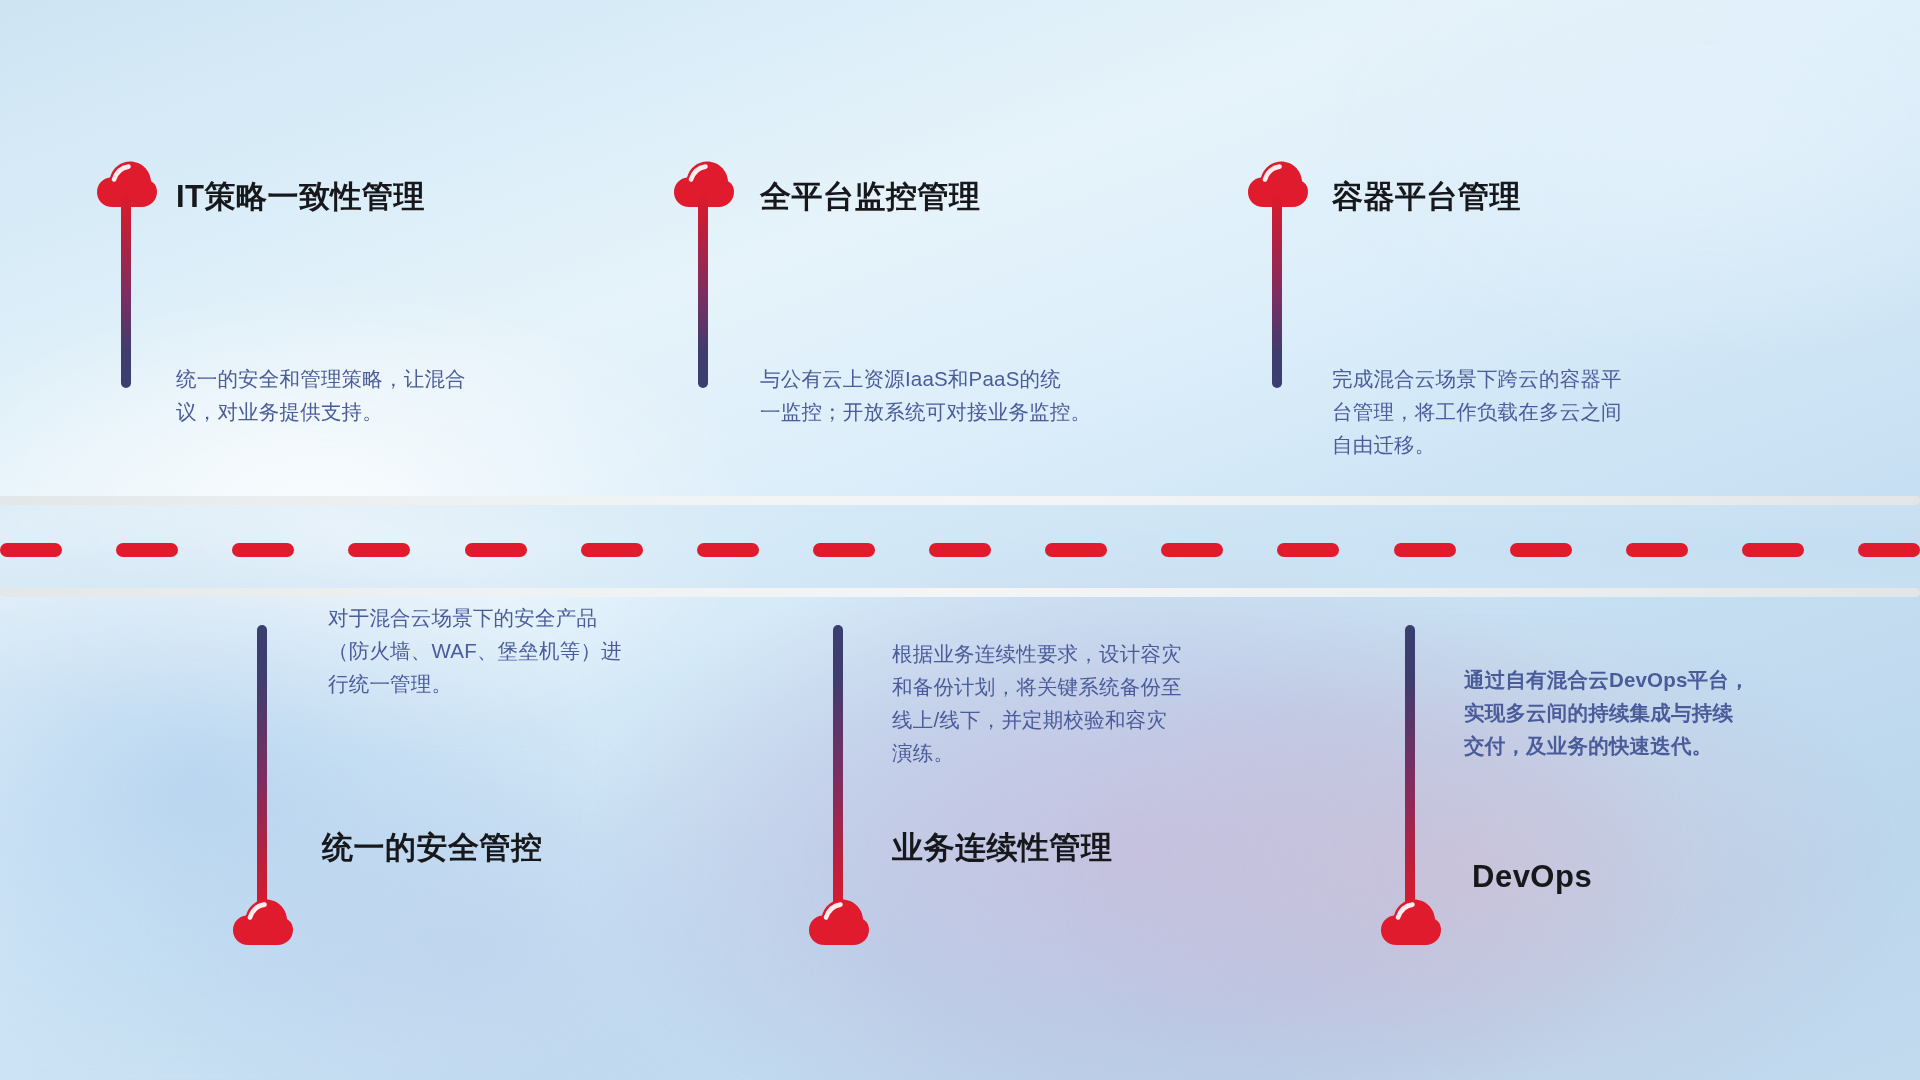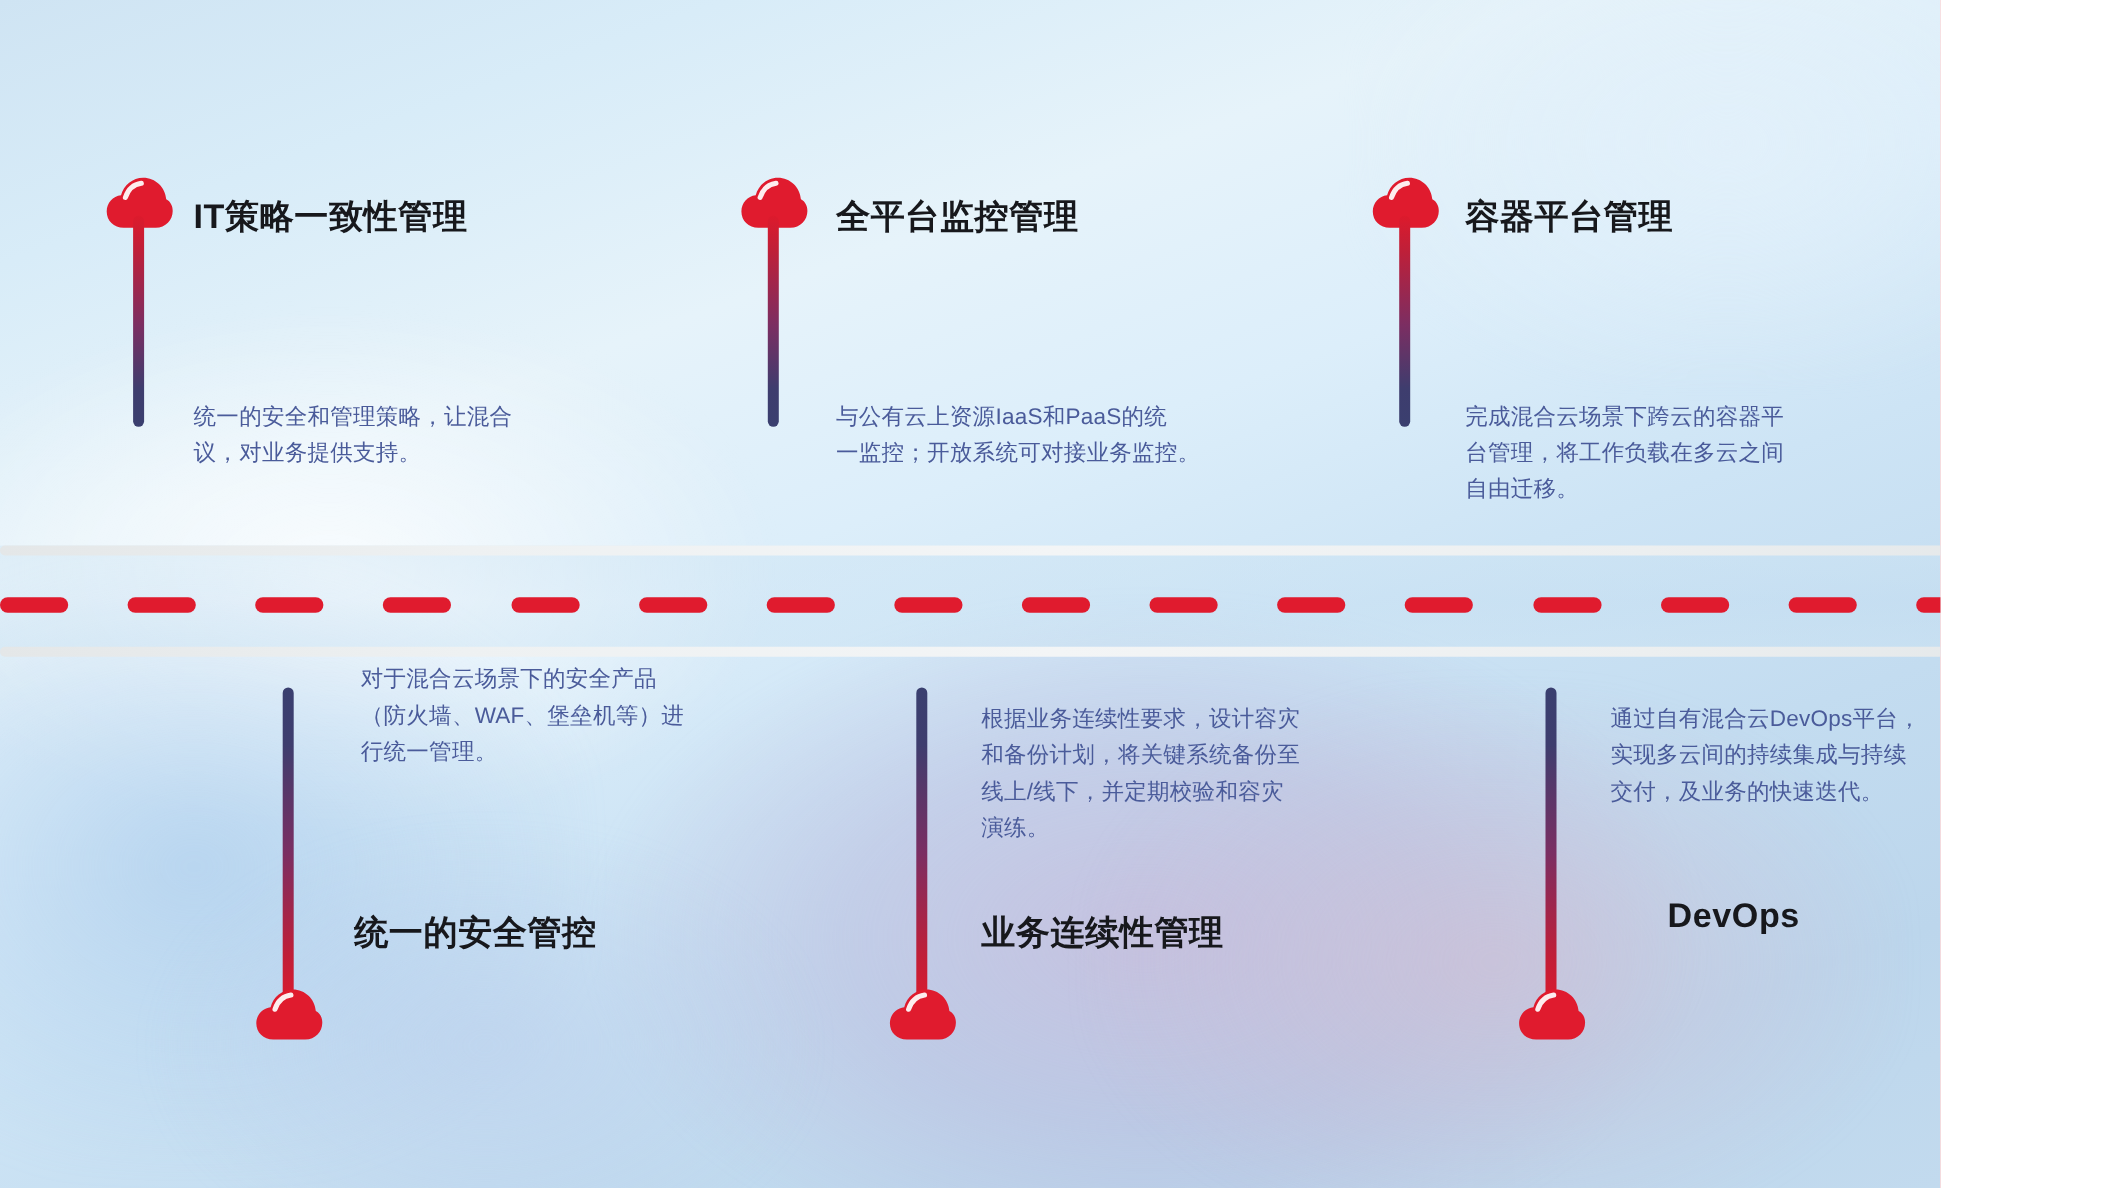--- a/index.html
+++ b/index.html
@@ -8,24 +8,24 @@
   }
   body {
     width: 1920px;
     height: 1080px;
     overflow: hidden;
     font-family: "Liberation Sans", "DejaVu Sans", sans-serif;
   }
 
   #stage {
     position: relative;
-    width: 1764px;
+    width: 1920px;
     height: 1080px;
     overflow: hidden;
-    background: #fca5a5;
+    background: #84cc16;
   }
 
   
   .bg-base {
     position: absolute;
     inset: 0;
     background:
       linear-gradient(160deg,
         #cfe4f3 0%,
         #d8ecf8 14%,
@@ -274,21 +274,21 @@
     </div>
     <div class="col-title" style="left:892px; top:827px;">业务连续性管理</div>
   </div>
 
   <div class="col">
     <div class="stem up" style="left:1405px; top:625px; height:290px;"></div>
     <svg class="cloud" style="left:1380px; top:898px;" viewBox="0 0 62 48">
       <path d="M16.5 47 C7.4 47 1 40.6 1 32.2 C1 24.6 6.6 18.4 14 17.6 C16.4 8.2 24.6 1.5 34.2 1.5 C45.3 1.5 54.4 10.2 55.1 21.2 C59.2 23.3 61 27.4 61 31.8 C61 40.2 54.6 47 45.5 47 Z" fill="#e01b2e"></path>
       <path d="M18 19.5 C20.5 12 26 7.5 32.5 6.6" stroke="#ffffff" stroke-width="4.6" stroke-linecap="round" fill="none" opacity="0.92"></path>
     </svg>
-    <div class="col-body" style="left:1464px; top:637px;">
+    <div class="col-body" style="left:1464px; top:663px;font-weight:bold;">
       <span class="ln">通过自有混合云DevOps平台，</span>
       <span class="ln">实现多云间的持续集成与持续</span>
       <span class="ln">交付，及业务的快速迭代。</span>
     </div>
-    <div class="col-title" style="left:1472px; top:815px;margin-left:44px;">DevOps</div>
+    <div class="col-title" style="left:1472px; top:859px;">DevOps</div>
   </div>
 
 </div>
 
 </body></html>

